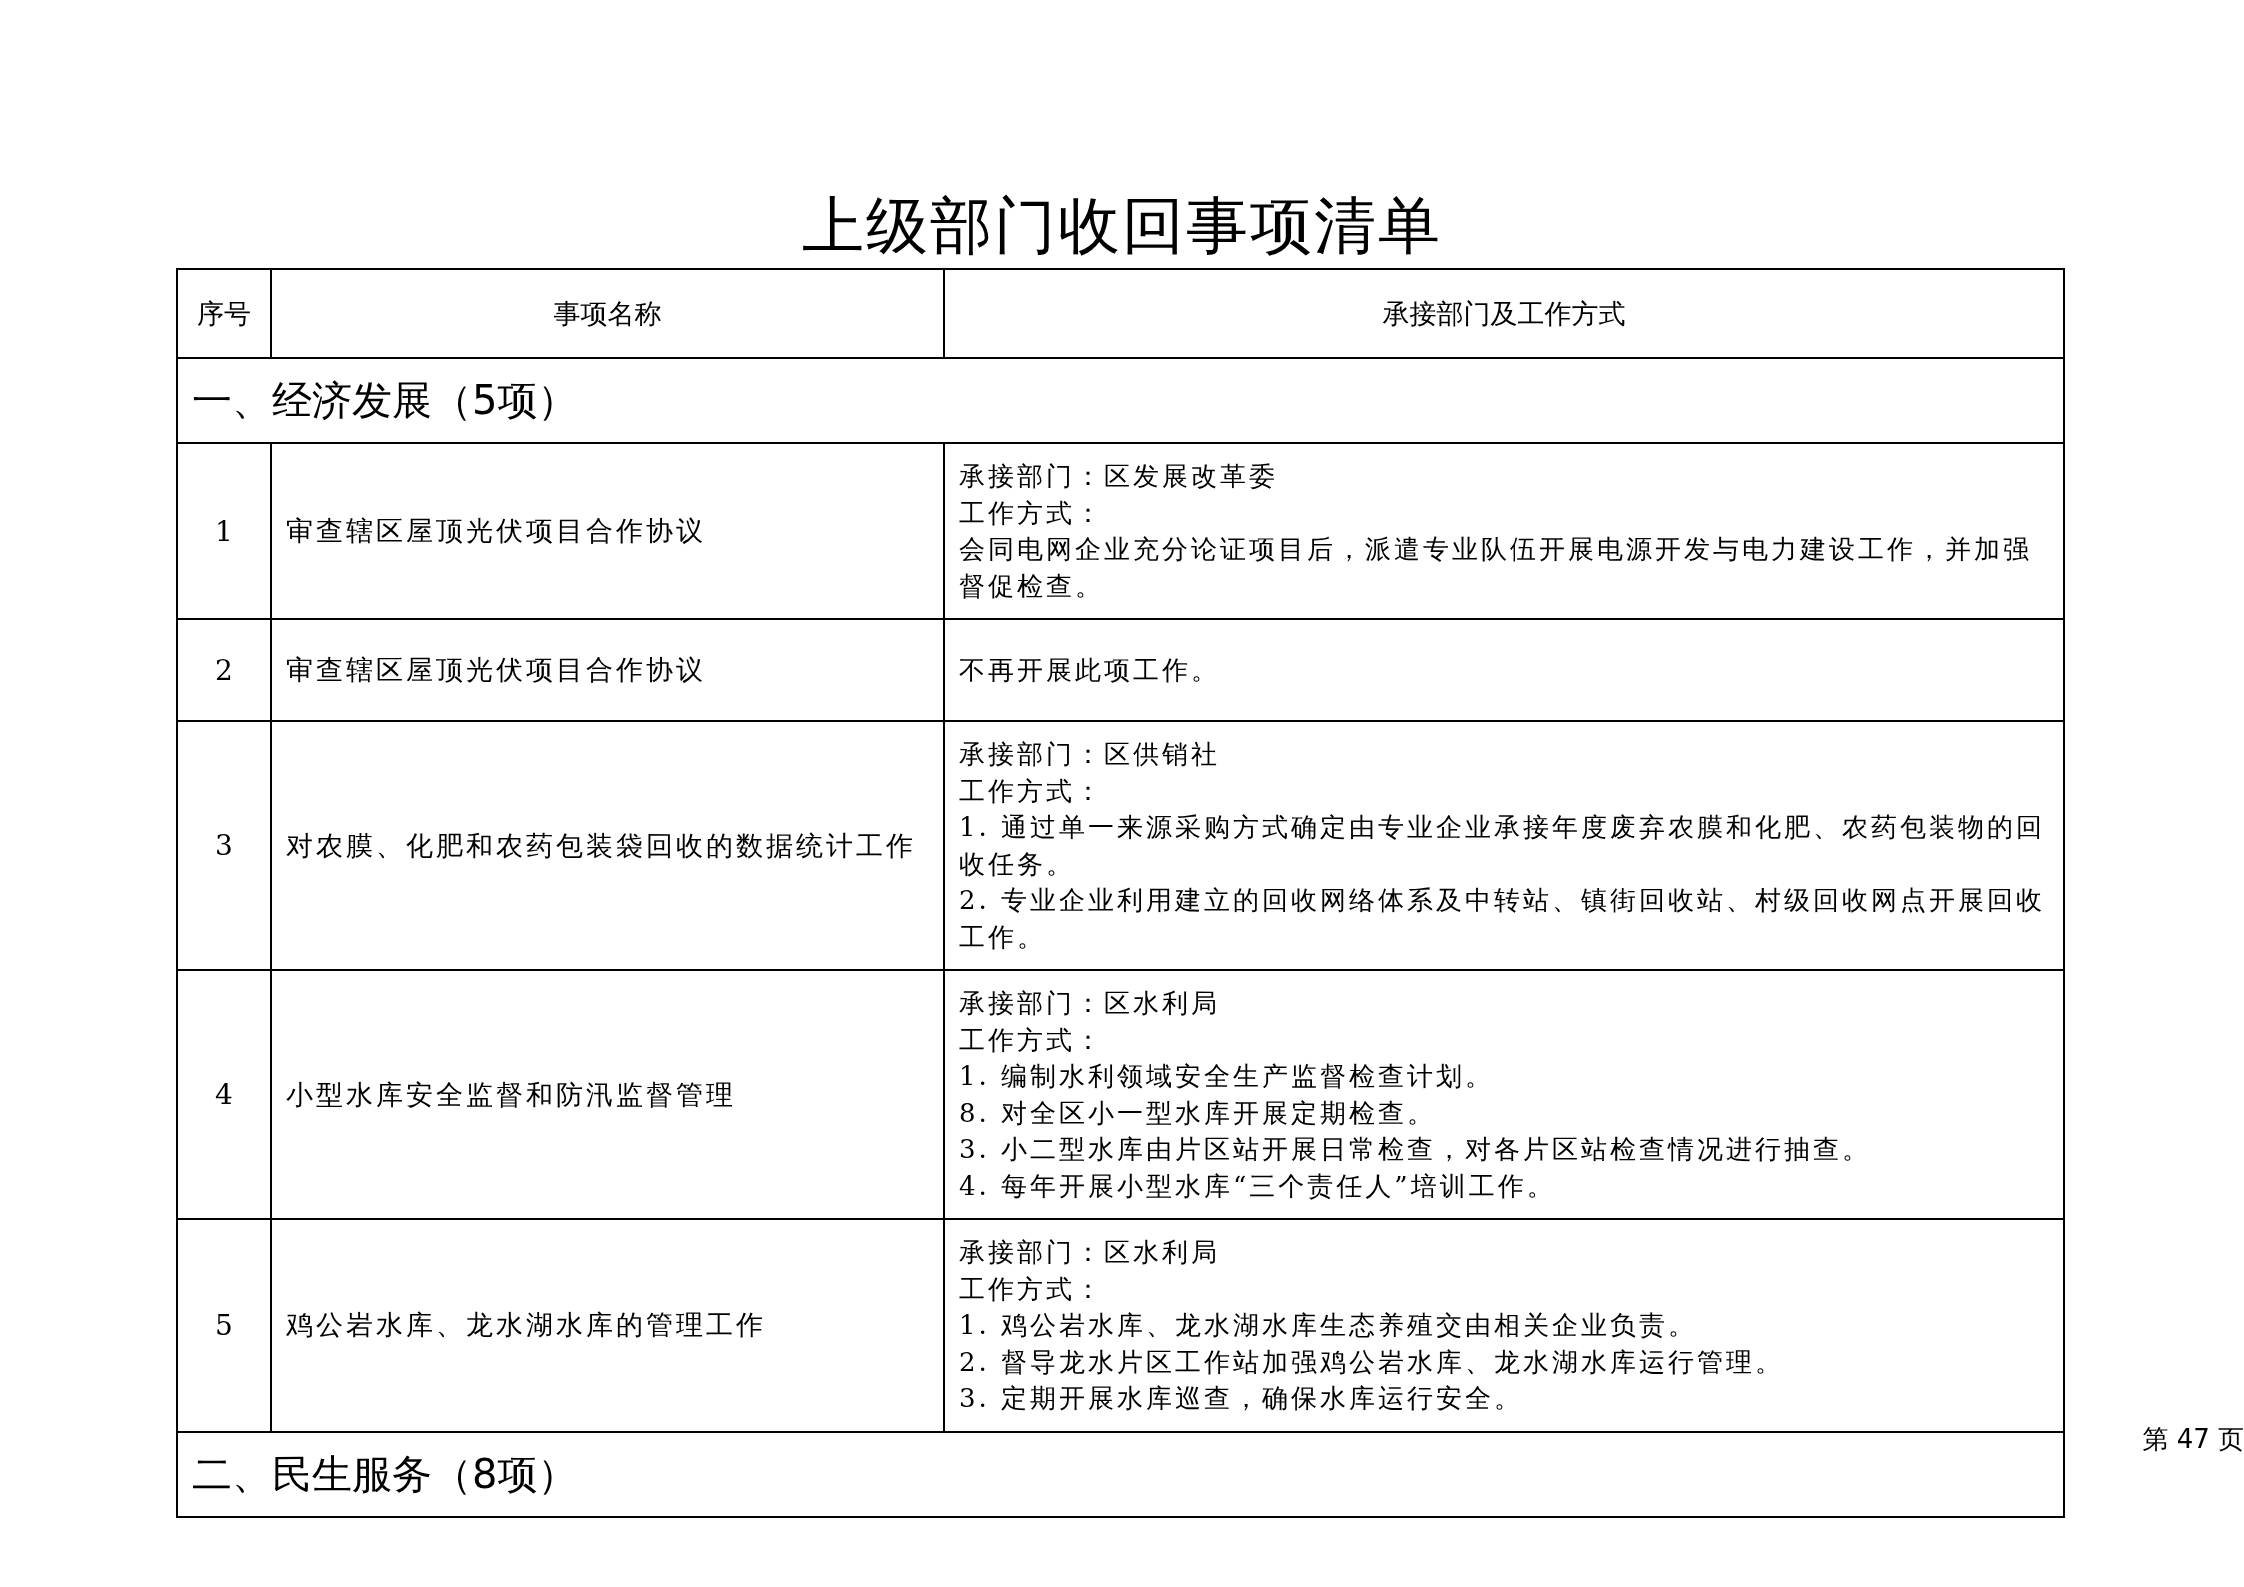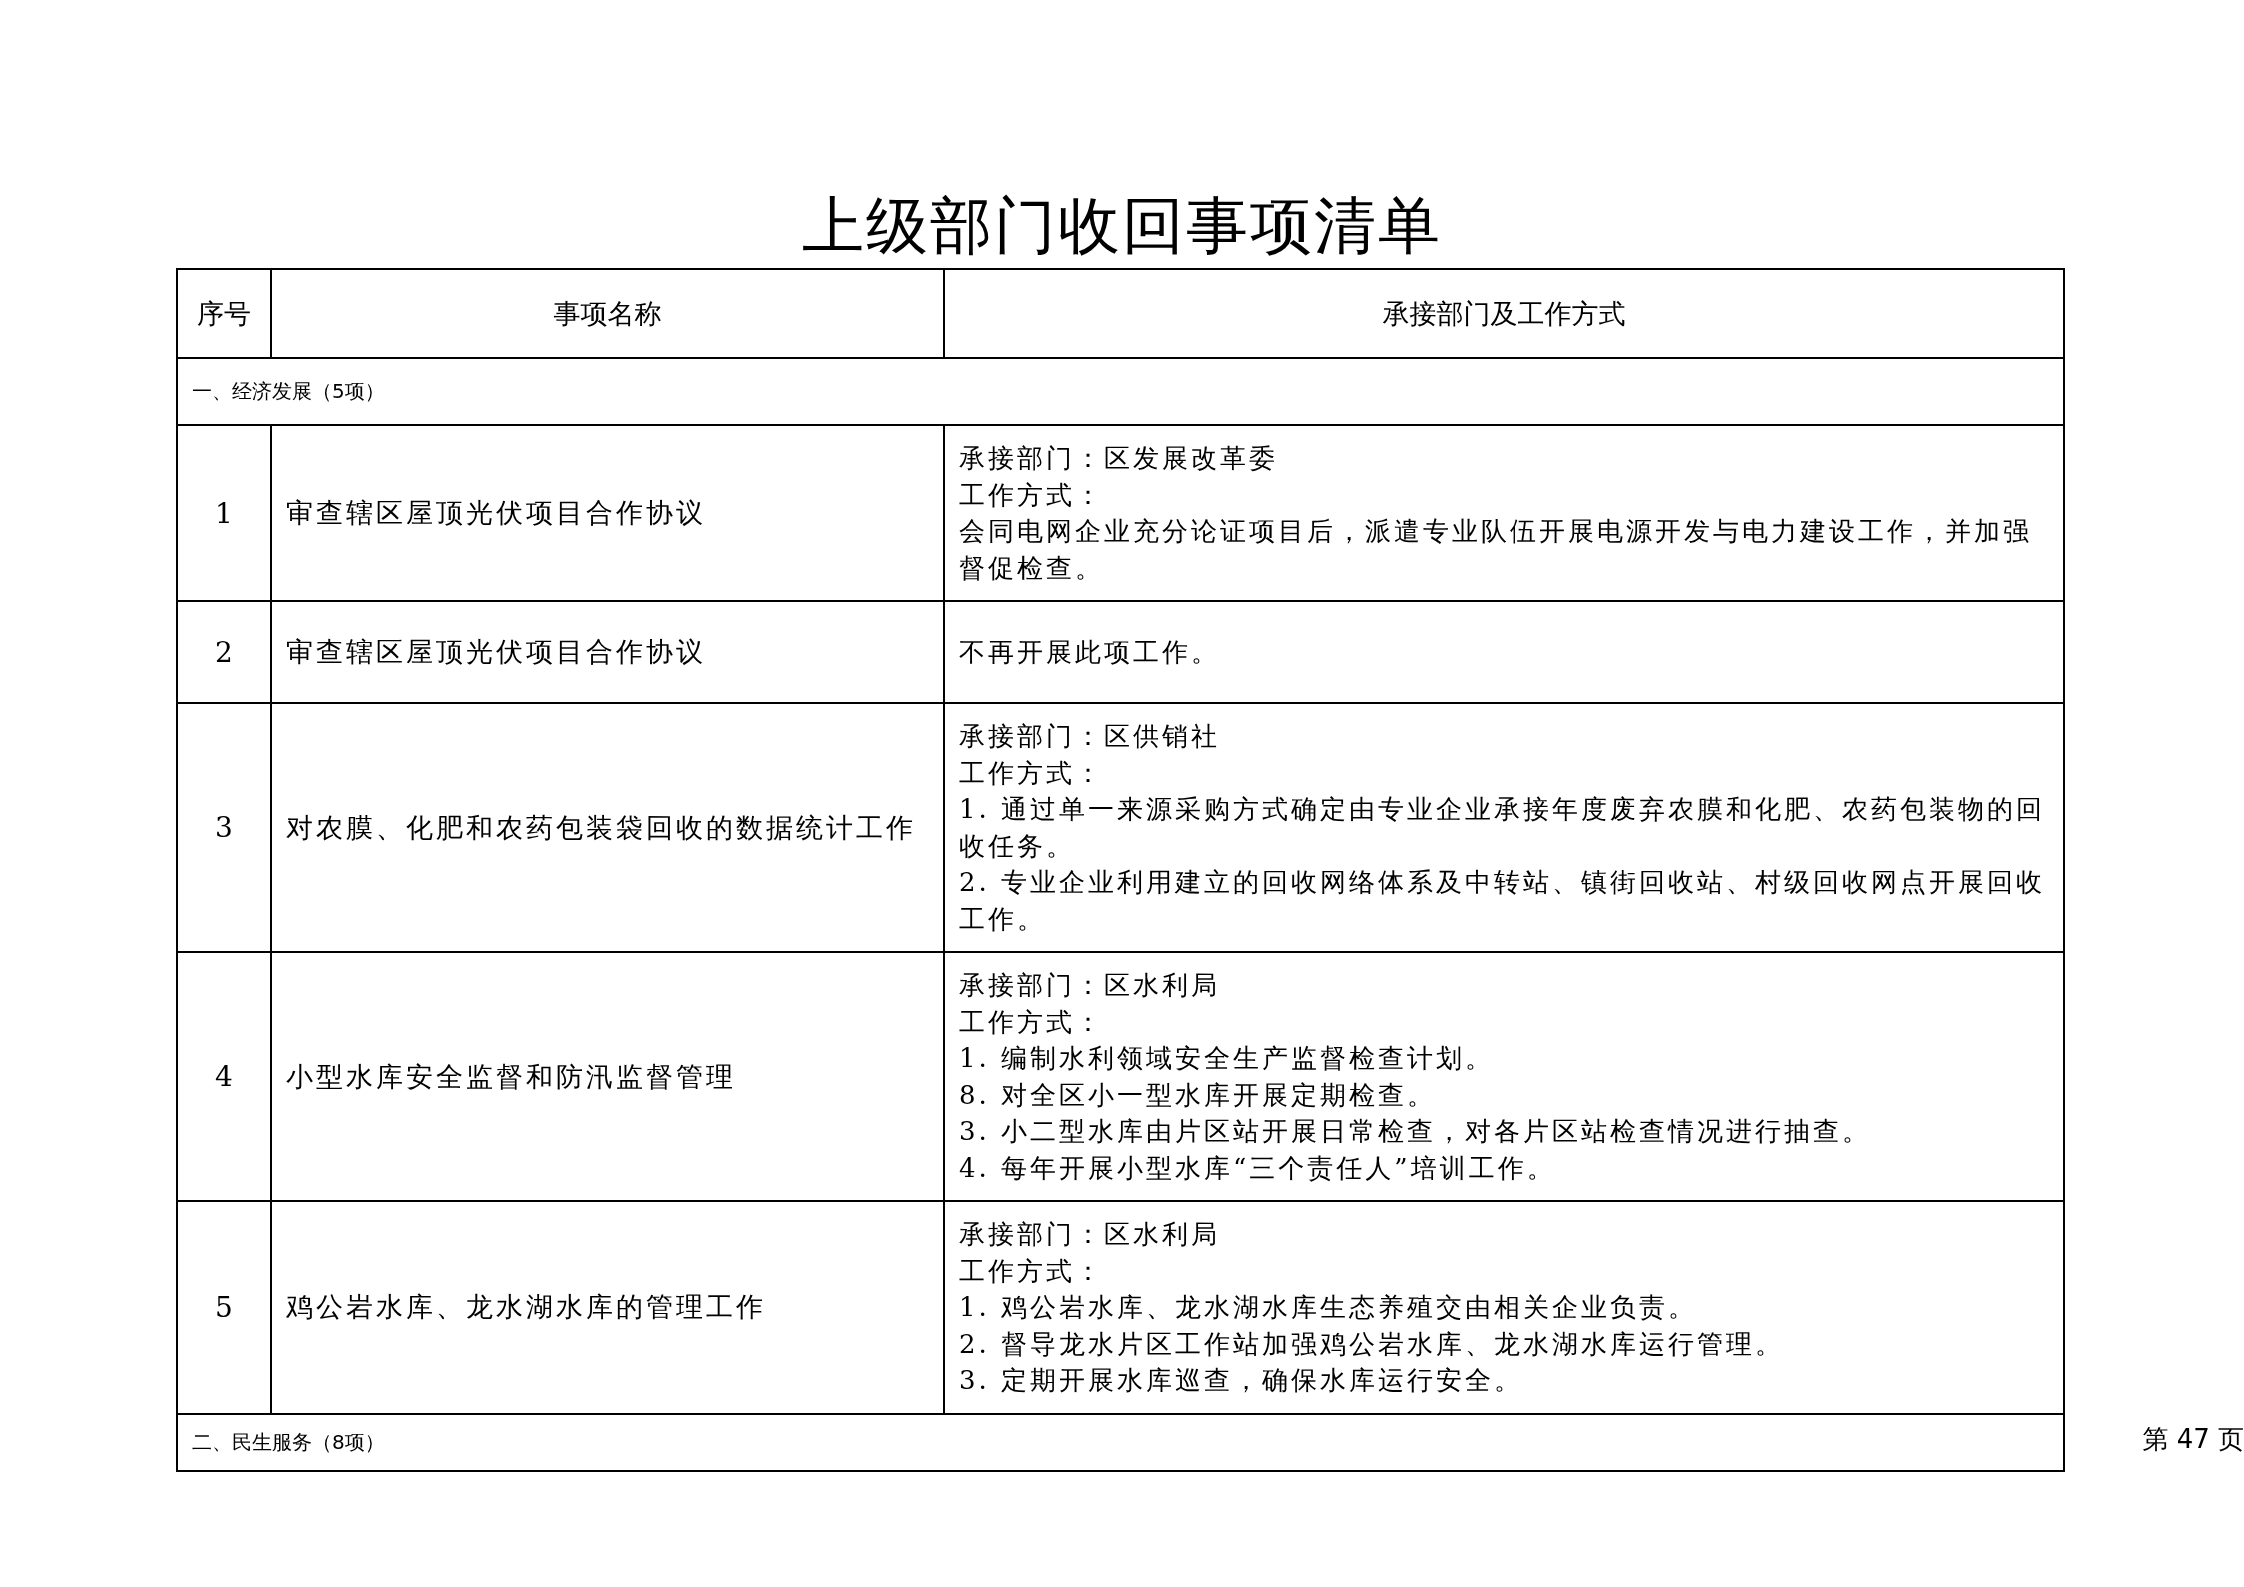--- a/index.html
+++ b/index.html
@@ -10,21 +10,21 @@
            font-family: "DejaVu Serif", "Liberation Serif", serif; }
   table.list { position: absolute; left: 176px; top: 268px; width: 1889px;
                border-collapse: collapse; table-layout: fixed; }
   table.list td, table.list th { border: 2px solid #000; padding: 14px; vertical-align: middle; }
   th { font-weight: normal; font-family: "DejaVu Sans", "Liberation Sans", sans-serif;
        font-size: 27px; text-align: center; }
   .c-no { width: 94px; text-align: center; font-size: 28px; }
   .name-text { padding-left: 14px; font-size: 27px; letter-spacing: 3px; }
   .dept-cell { padding: 4px 14px 4px 16px; font-size: 26px; line-height: 36.5px; letter-spacing: 3px; vertical-align: top; }
   .dept-cell.center { vertical-align: middle; }
-  .section { font-family: "DejaVu Sans", "Liberation Sans", sans-serif; font-size: 20px; padding-left: 14px; }
+  .section { font-family: "DejaVu Sans", "Liberation Sans", sans-serif; font-size: 40px; padding-left: 14px; }
   .line { display: block; }
   .footer { position: absolute; top: 1422px; left: 0; width: 2244px; text-align: right;
             font-size: 26px; font-family: "DejaVu Sans", "Liberation Sans", sans-serif; }
 </style>
 </head>
 <body>
 
 <div class="title">上级部门收回事项清单</div>
 
 <table class="list">

